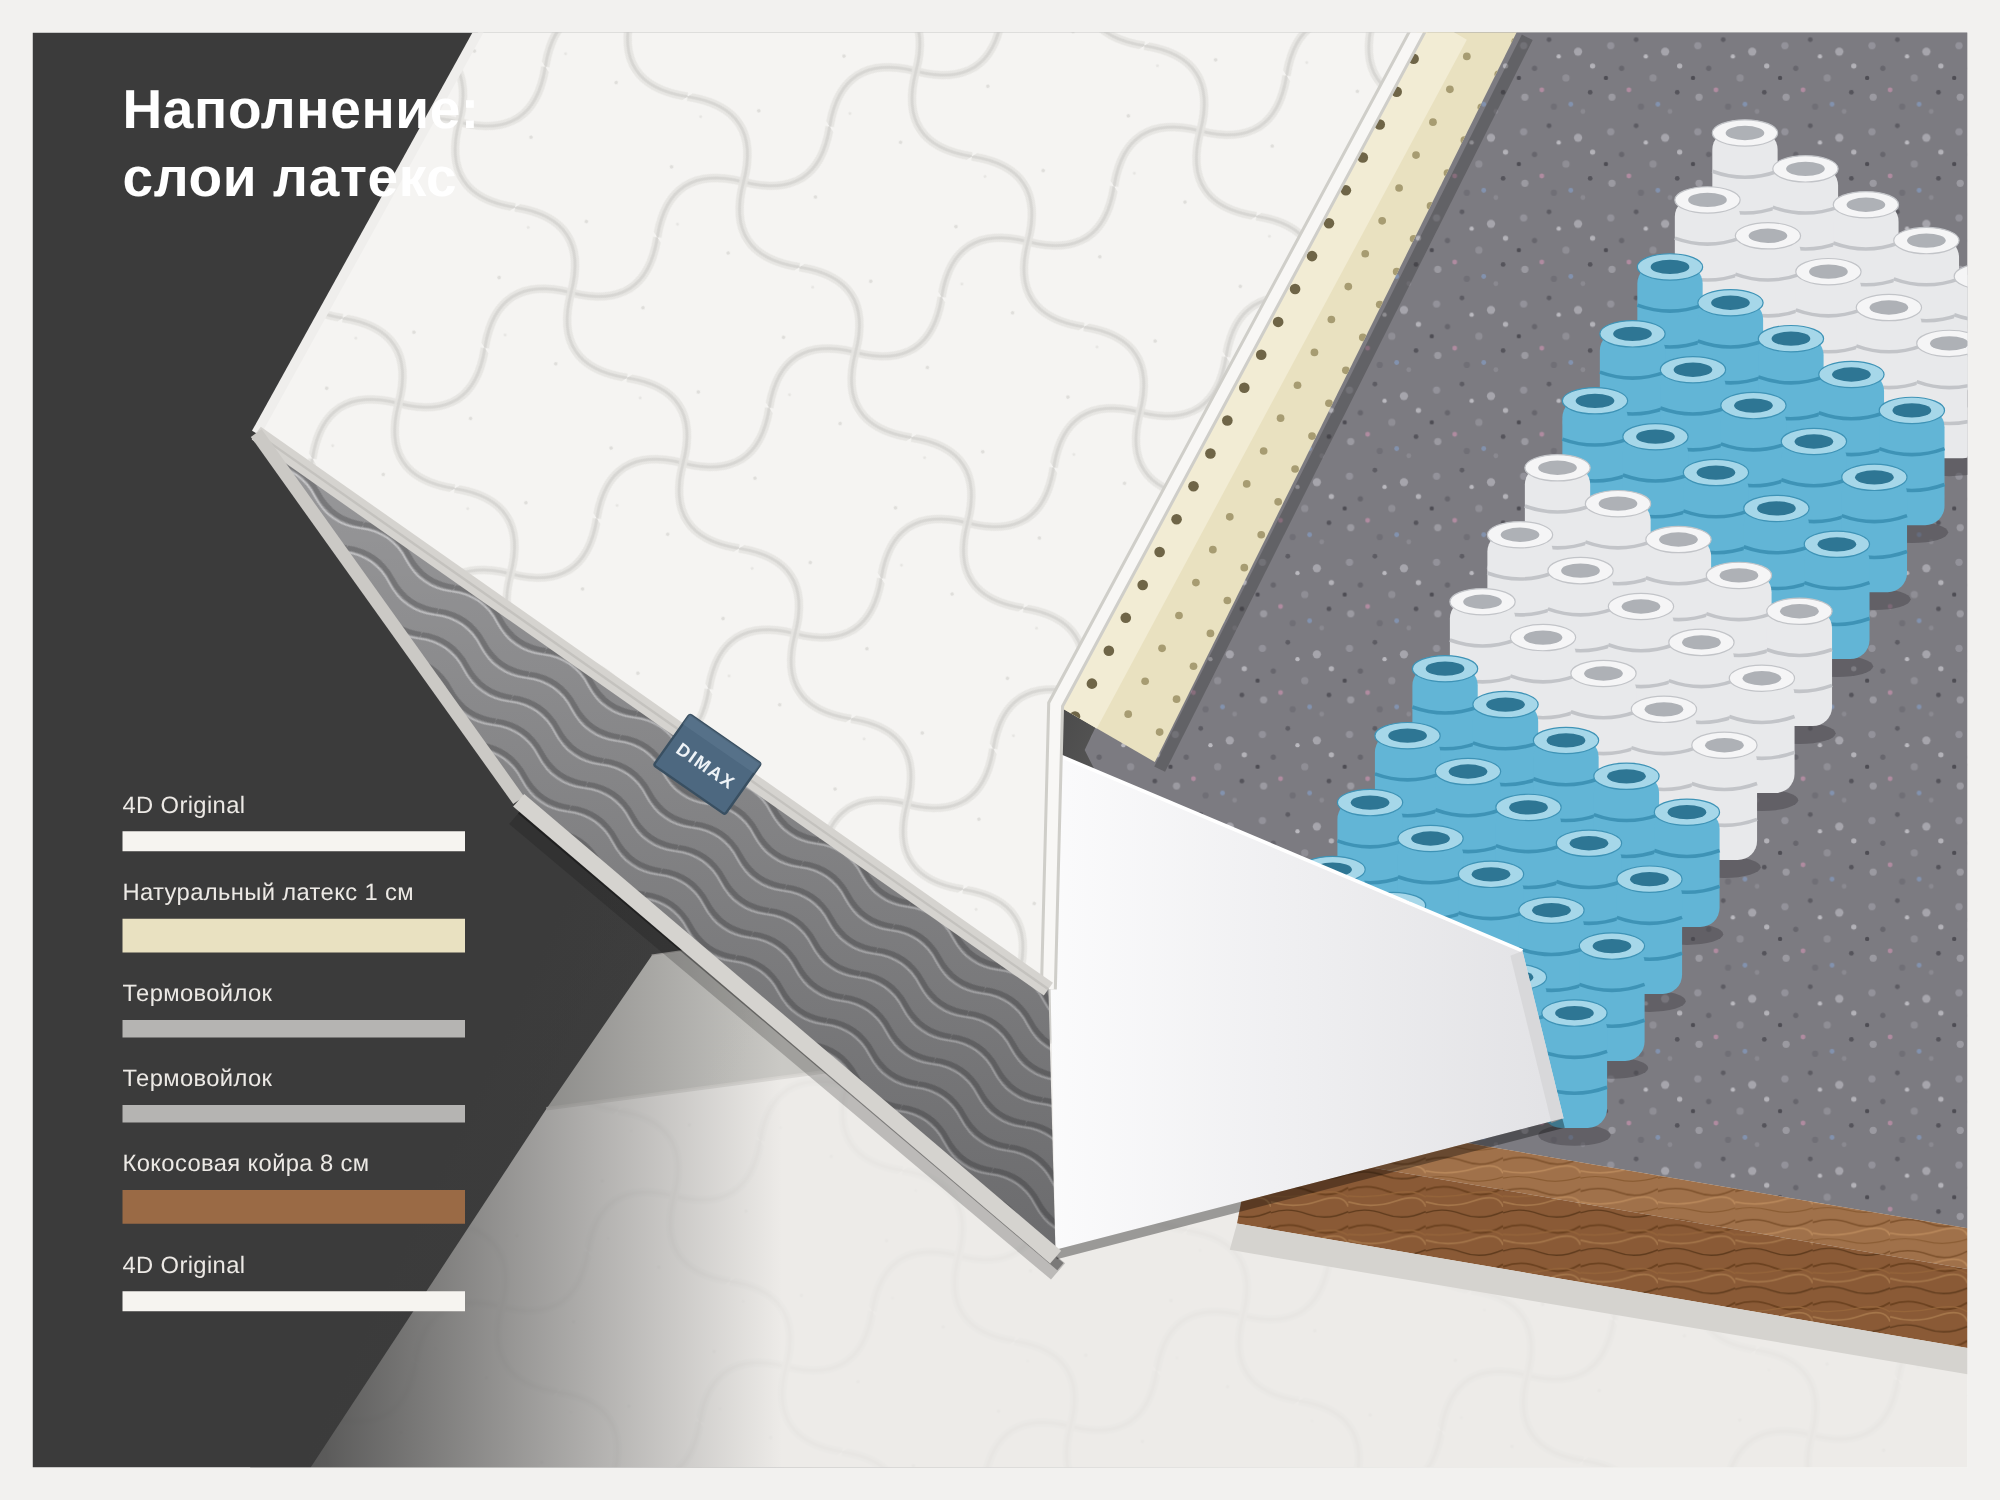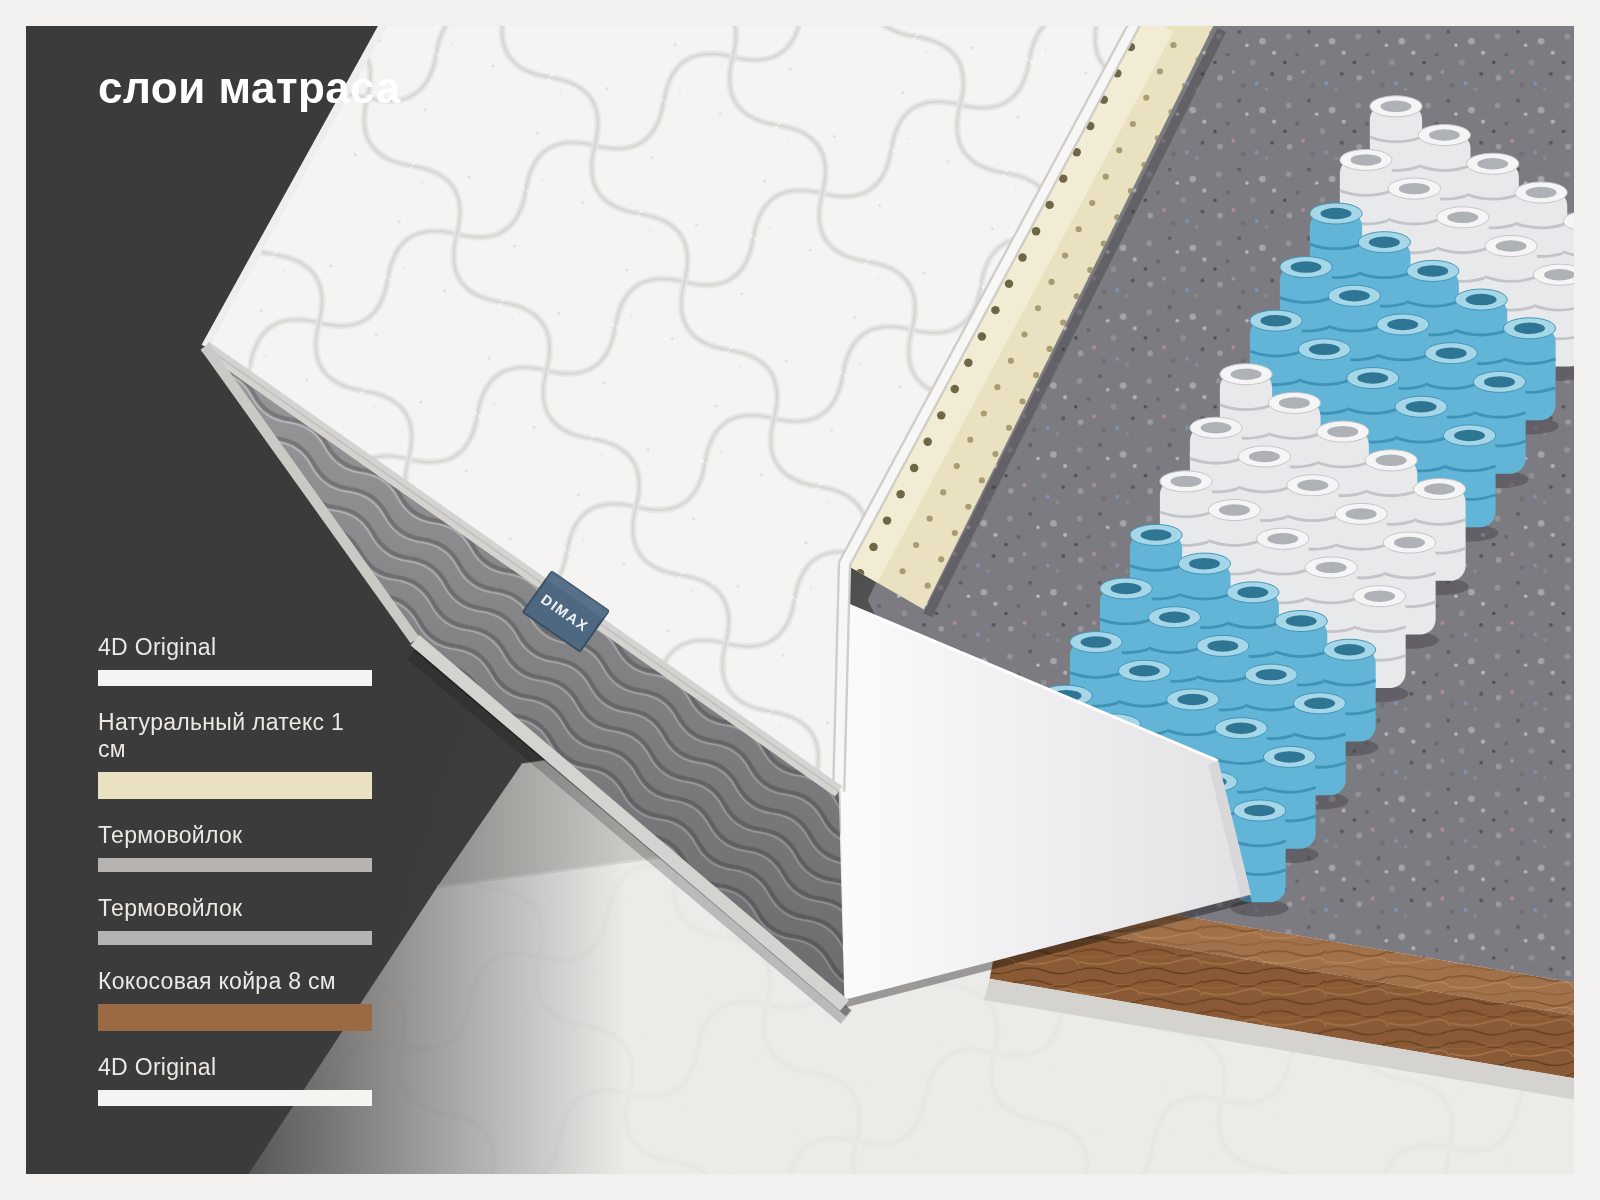--- a/index.html
+++ b/index.html
@@ -3,21 +3,21 @@
 <meta charset="utf-8">
 <style>
   html,body{margin:0;padding:0;width:1600px;height:1200px;background:#ffffff;overflow:hidden}
   .stage{position:absolute;inset:0;border:26px solid #f2f1ef;box-sizing:border-box;
     background:linear-gradient(115deg,#3b3b3b 0%,#3b3b3b 36%,#454545 50%,#7c7b7a 64%,#c6c4c1 78%,#eceae7 92%,#f0efec 100%);}
   #scene{position:absolute;inset:0;width:100%;height:100%;display:block}
   .title{position:absolute;left:72px;top:34px;font:bold 44px/1.26 "Liberation Sans",sans-serif;
     color:#ffffff;letter-spacing:.5px;white-space:nowrap}
   .legend{position:absolute;left:72px;top:608px;width:274px;font-family:"Liberation Sans",sans-serif}
   .lg-item{margin-bottom:23px}
-  .lg-label{font-size:23px;color:#ece9e5;margin-bottom:9px;letter-spacing:.3px}
+  .lg-label{font-size:19px;color:#ece9e5;margin-bottom:9px;letter-spacing:.3px}
   .lg-swatch{width:274px;box-sizing:border-box}
   .sw-springs{display:flex;gap:2px}
   .sw-cell{flex:1;border:1px solid #1e1e1e;box-sizing:border-box}
   .tex-latex{background-image:repeating-linear-gradient(90deg,rgba(125,112,66,.5) 0 1px,transparent 1px 6px),
              repeating-linear-gradient(0deg,rgba(125,112,66,.28) 0 1px,transparent 1px 6px)}
   .tex-coir{background-image:repeating-linear-gradient(90deg,rgba(62,35,12,.32) 0 2px,transparent 2px 6px),
             repeating-linear-gradient(0deg,rgba(255,220,180,.15) 0 1px,transparent 1px 5px)}
 </style>
 </head>
 <body>
@@ -743,21 +743,22 @@
   </g>
 
   <g transform="translate(558,612) rotate(35)">
     <rect x="-36" y="-26" width="72" height="52" rx="2" fill="#4d6880" stroke="#394f61" stroke-width="2"></rect>
     <rect x="-36" y="-26" width="72" height="10" fill="#5d7890" opacity="0.6"></rect>
     <text x="0" y="7" text-anchor="middle" font-family="Liberation Sans, sans-serif" font-size="15" font-weight="bold" fill="#eef3f7" letter-spacing="1.5">DIMAX</text>
   </g>
 </svg>
 
 <div class="title">
-  <div>слои матраса</div>
+  <div>Наполнение:</div>
+  <div>слои латекс</div>
 </div>
 
 <div class="legend">
       <div class="lg-item">
         <div class="lg-label">4D Original</div>
         <div class="lg-swatch" style="height: 16px; background: rgb(246, 244, 240);"></div>
       </div>
       <div class="lg-item">
         <div class="lg-label">Натуральный латекс 1 см</div>
         <div class="lg-swatch tex-latex" style="height: 27px; background: rgb(233, 225, 193);"></div>

